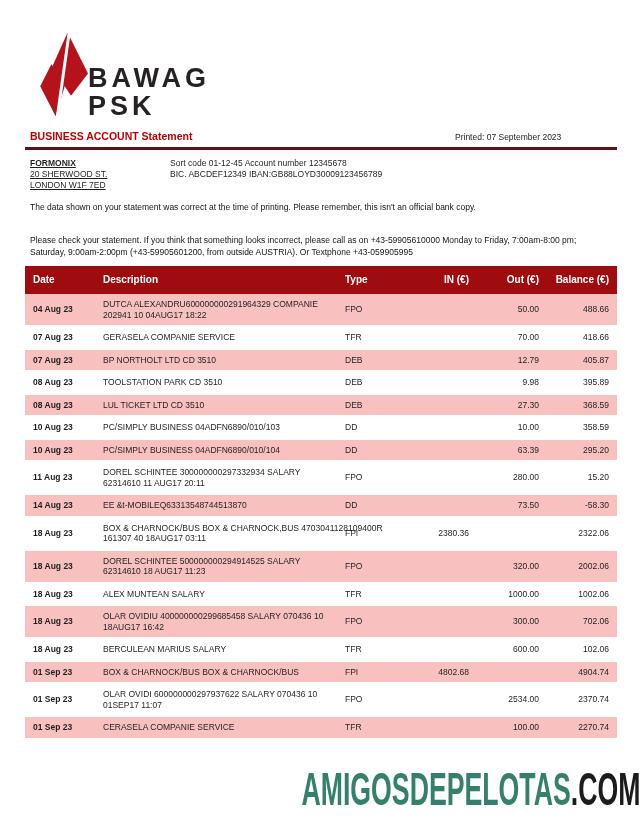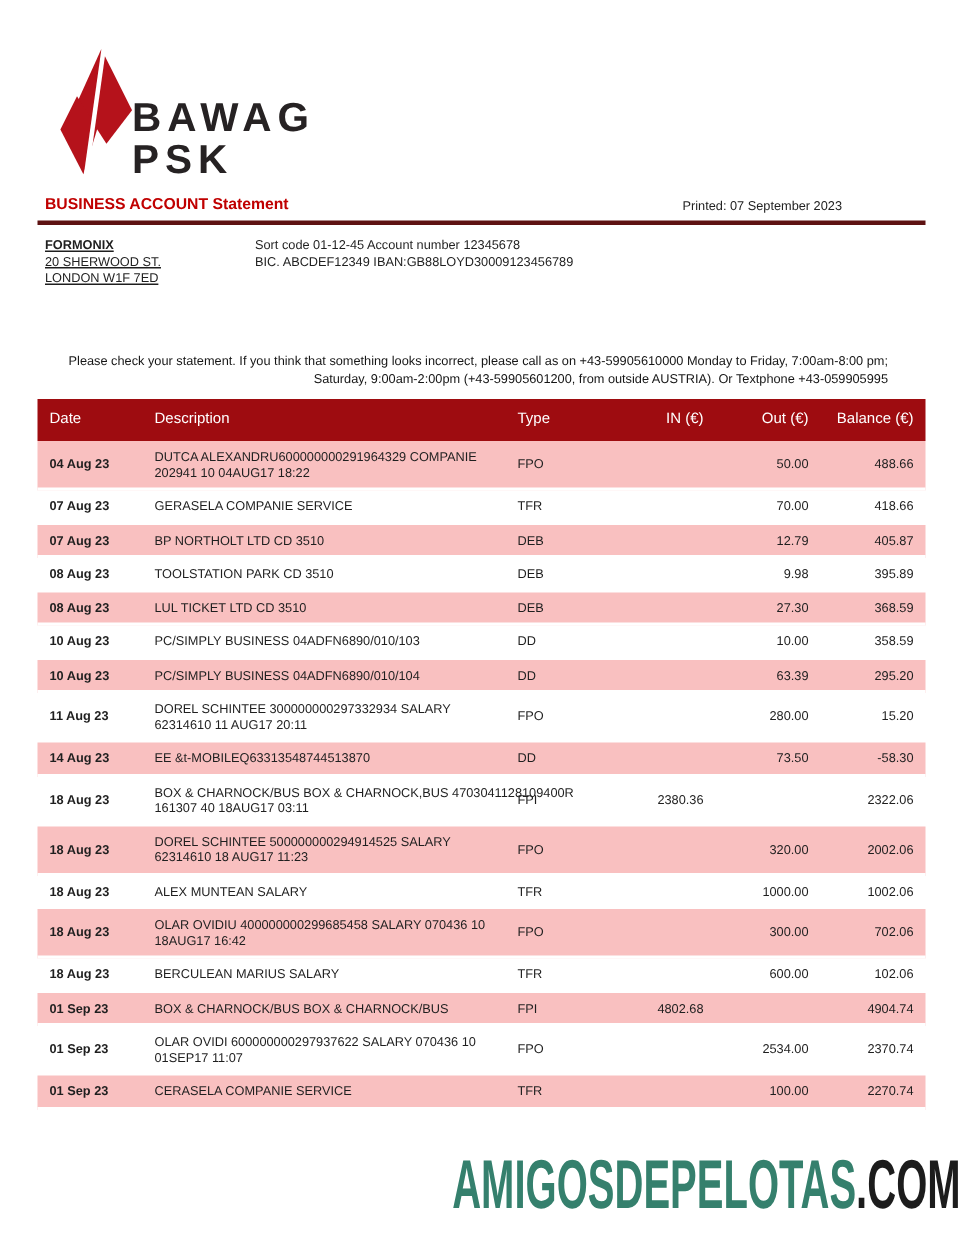--- a/index.html
+++ b/index.html
@@ -22,25 +22,25 @@
   .printed{position:absolute;left:455px;top:132px;font-size:8.5px;color:#222;}
   .rule{position:absolute;left:25px;top:147px;width:592px;height:3px;background:var(--rule-dark);}
 
   
   .addr{position:absolute;left:30px;top:158px;font-size:8.5px;line-height:11px;text-decoration:underline;}
   .addr .holder{font-weight:bold;}
   .acct-nums{position:absolute;left:170px;top:158px;font-size:8.5px;line-height:11px;}
 
   .notice{position:absolute;left:30px;font-size:8.5px;line-height:11.5px;color:#151515;}
   .notice1{top:202px;width:575px;}
-  .notice2{top:235px;width:562px;text-align:right;}
+  .notice2{top:235px;width:562px;}
 
   
   .table{position:absolute;left:25px;top:266px;width:592px;font-size:8.5px;}
-  .t-head{display:flex;align-items:center;height:28px;background:var(--band-red);color:#fff;font-size:10px;}
+  .t-head{display:flex;align-items:center;height:28px;background:var(--band-red);color:#fff;font-size:10px;font-weight:bold;}
   .t-row{display:flex;align-items:center;padding:5px 0;border-bottom:2px solid #fff;}
   .row-pink{background:var(--row-pink);}
   .row-white{background:#fff;}
   .c{line-height:10.5px;}
   .c.date{width:78px;padding-left:8px;flex:none;}
   .t-row .c.date{font-weight:bold;}
   .c.desc{width:242px;flex:none;}
   .desc-line{white-space:nowrap;line-height:10.5px;}
   .desc-line:empty{display:none;}
   .c.type{width:58px;flex:none;}
@@ -78,20 +78,21 @@
     <div class="holder">FORMONIX</div>
     <div>20 SHERWOOD ST.</div>
     <div>LONDON W1F 7ED</div>
   </div>
 
   <div class="acct-nums">
     <div>Sort code 01-12-45  Account number 12345678</div>
     <div>BIC. ABCDEF12349  IBAN:GB88LOYD30009123456789</div>
   </div>
 
+  <p class="notice notice1">The data shown on your statement was correct at the time of printing. Please remember, this isn't an official bank copy.</p>
   <p class="notice notice2">Please check your statement. If you think that something looks incorrect, please call as on +43-59905610000 Monday to Friday, 7:00am-8:00 pm; Saturday, 9:00am-2:00pm (+43-59905601200, from outside AUSTRIA). Or Textphone  +43-059905995</p>
 
   <div class="table">
     <div class="t-head">
       <div class="c date">Date</div>
       <div class="c desc">Description</div>
       <div class="c type">Type</div>
       <div class="c in">IN (€)</div>
       <div class="c out">Out (€)</div>
       <div class="c balance">Balance (€)</div>

